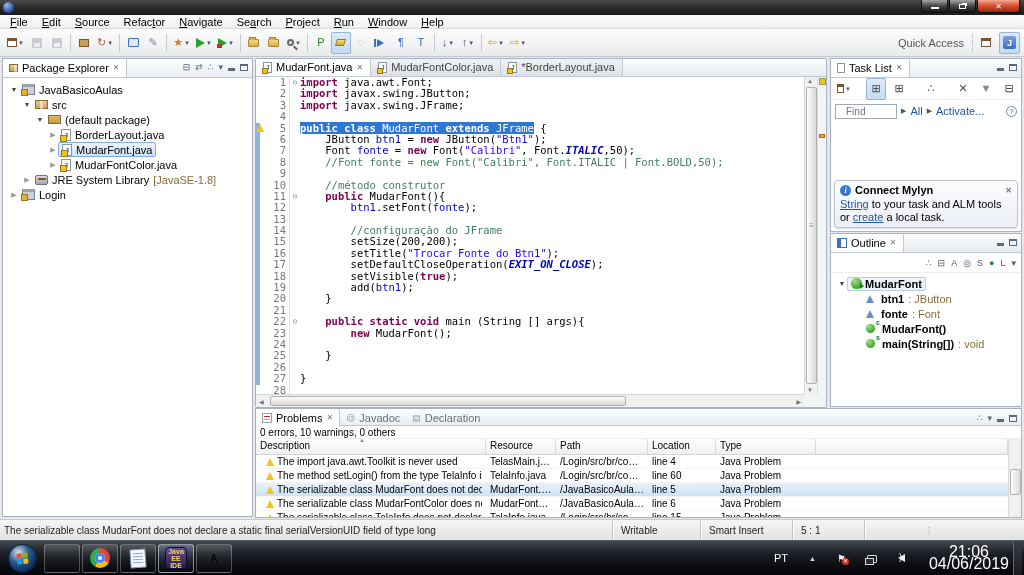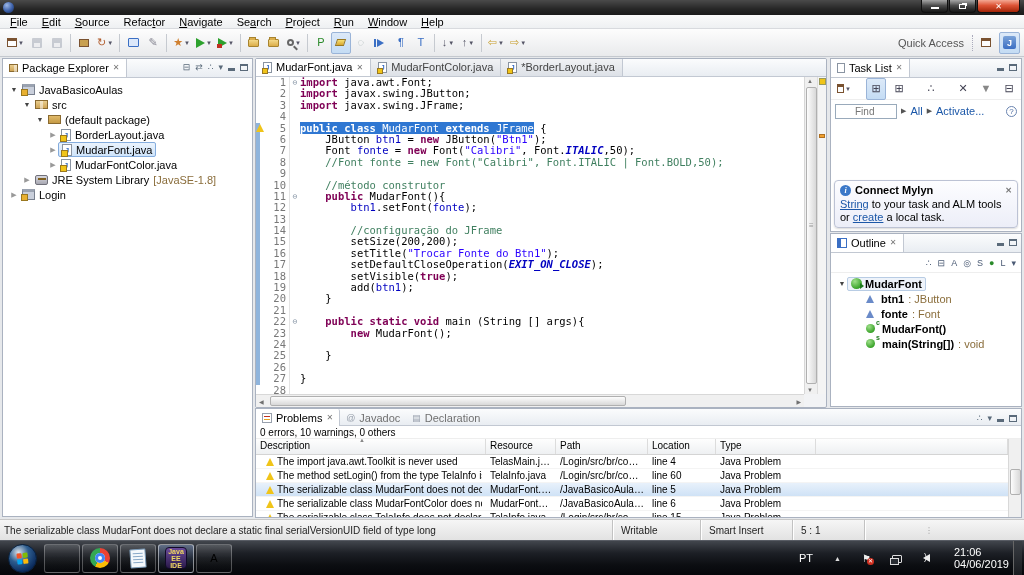--- a/index.html
+++ b/index.html
@@ -117,21 +117,21 @@
 .harr{position:absolute;top:3px;font-size:6px;color:#707070}
 
 
 #pkgx{left:2px;top:1px;width:251px;bottom:2px}
 #pkgx .content{padding:4px 0 0 2px}
 
 
 #tasklist{left:830px;top:1px;width:192px;height:174px}
 #tl-toolbar{height:22px;display:flex;align-items:center;gap:3px;padding:0 3px;border-bottom:1px solid #eee}
 #tl-findrow{height:22px;display:flex;align-items:center;gap:4px;padding:0 4px}
-#tl-find{width:62px;height:15px;border:1px solid #9ab;font-size:10px;padding:0 19px;color:#444}
+#tl-find{width:62px;height:15px;border:1px solid #9ab;font-size:10px;padding:0 10px;color:#444}
 .linkish{color:#1b57a8}
 .tinyarr{font-size:7px;color:#555}
 .qmark{width:11px;height:11px;border:1px solid #6a84b0;border-radius:50%;color:#4a6aa0;font-size:8px;display:inline-flex;align-items:center;justify-content:center;margin-left:auto}
 #mylyn{position:absolute;left:3px;right:3px;bottom:3px;height:48px;border:1px solid #bcc2d4;border-radius:4px;background:linear-gradient(#fdfdff,#eceef8);box-shadow:0 1px 2px rgba(0,0,0,.15);padding:3px 5px}
 #mylyn .mhead{display:flex;align-items:center;gap:4px;font-weight:bold}
 #mylyn .minfo{width:11px;height:11px;border-radius:50%;background:#3b78c8;color:#fff;font-size:8px;font-style:italic;display:flex;align-items:center;justify-content:center;font-family:"Liberation Serif",serif}
 #mylyn .mx{margin-left:auto;color:#777;font-size:8px}
 #mylyn .mbody{margin-top:2px;line-height:13px}
 #mylyn a{color:#1b57a8;text-decoration:underline}
 
@@ -189,21 +189,21 @@
 .ai-notepad:after{content:"";position:absolute;left:2px;top:3px;width:10px;height:1px;background:#88a8c8;box-shadow:0 3px 0 #88a8c8,0 6px 0 #88a8c8,0 9px 0 #88a8c8}
 .ai-eclipse{width:22px;height:22px;border-radius:4px;background:linear-gradient(#6a4a9a,#2a1a4a);border:1px solid #120a28;display:flex;align-items:center;justify-content:center;color:#f0d860;font-size:7px;font-weight:bold;text-align:center;line-height:7px}
 #tray{margin-left:auto;display:flex;align-items:center;gap:21px;color:#fff;padding-right:4px}
 #tray .ta{font-size:7px;color:#ddd}
 .tr-flag{position:relative;color:#eee;font-size:10px}
 .tr-flag:after{content:"✕";position:absolute;right:-3px;bottom:-1px;color:#fff;background:#d03020;border-radius:50%;font-size:6px;width:7px;height:7px;line-height:7px;text-align:center}
 .tr-net{width:10px;height:8px;border:1px solid #ddd;border-radius:1px;position:relative;margin-top:2px}
 .tr-net:after{content:"";position:absolute;left:-3px;bottom:-3px;width:7px;height:5px;border:1px solid #ddd;background:#2a2e34}
 .tr-vol{width:0;height:0;border-right:7px solid #eee;border-top:4px solid transparent;border-bottom:4px solid transparent;position:relative;margin-right:3px}
 .tr-vol:after{content:")";position:absolute;left:1px;top:-6px;color:#eee;font-size:9px}
-#clock{text-align:left;font-size:11px;line-height:12px}
+#clock{text-align:center;font-size:16px;line-height:12px}
 #showdesk{width:9px;height:35px;border-left:1px solid #666;background:linear-gradient(#3a3e44,#181a1e);flex:0 0 auto}
 </style>
 </head>
 <body>
 
 <div id="titlebar">
   <span class="app-icon"></span>
   <div id="win-buttons">
     <div class="wb">
         <span class="minln"></span>

